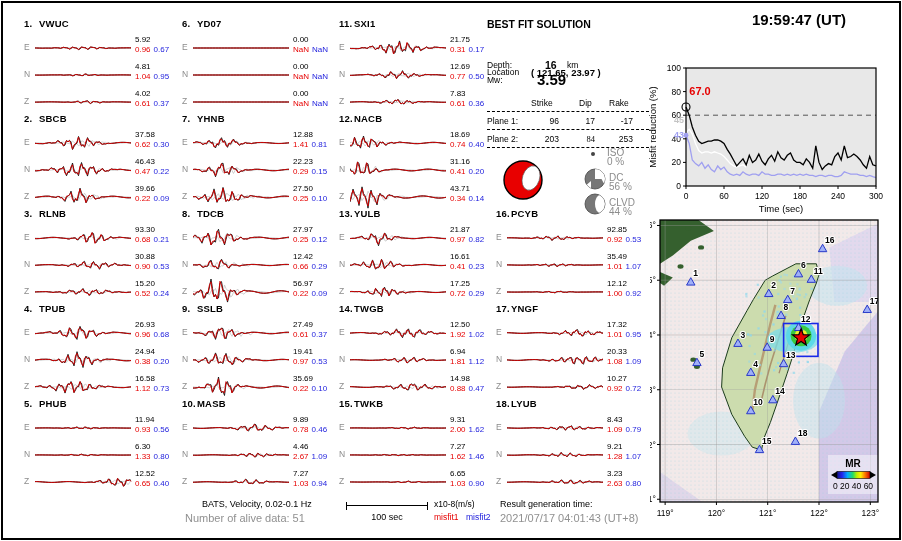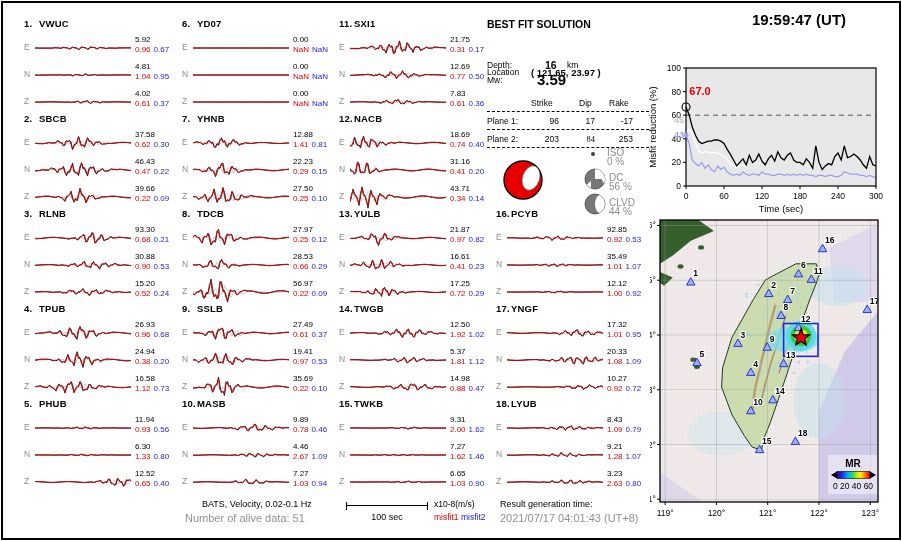--- a/index.html
+++ b/index.html
@@ -347,21 +347,21 @@
     </div>
   </div>
       <div class="trace" style="top: 44px;">
     <span class="comp">N</span>
     <svg class="wave" width="98" height="26" viewBox="0 0 98 26">
           <path d="M0.0 12.89L1.5 13.17L3.0 12.69L4.5 12.65L6.0 12.24L7.5 12.15L9.0 13.71L10.5 13.83L12.0 13.15L13.5 13.14L15.0 11.65L16.5 12.48L18.0 15.03L19.5 14.19L21.0 13.84L22.5 12.82L24.0 10.30L25.5 12.95L27.0 15.04L28.5 13.77L30.0 14.08L31.5 11.34L33.0 9.67L34.5 13.41L36.0 14.08L37.5 13.84L39.0 14.00L40.5 10.75L42.0 11.06L43.5 13.80L45.0 13.70L46.5 14.42L48.0 13.74L49.5 11.64L51.0 12.69L52.5 13.63L54.0 13.59L55.5 14.09L57.0 13.12L58.5 12.34L60.0 12.89L61.5 12.93L63.0 13.03L64.5 13.10L66.0 12.58L67.5 12.49L69.0 12.66L70.5 12.70L72.0 12.86L73.5 12.90L75.0 12.86L76.5 12.97L78.0 13.08L79.5 13.17L81.0 13.26L82.5 13.29L84.0 13.30L85.5 13.31L87.0 13.28L88.5 13.24L90.0 13.18L91.5 13.09L93.0 13.00L94.5 12.91L96.0 12.83" fill="none" stroke="#c4c4c4" stroke-width="0.8"></path>
           <path d="M0.0 12.99L1.5 12.86L3.0 12.96L4.5 13.01L6.0 12.41L7.5 12.70L9.0 14.73L10.5 15.53L12.0 14.42L13.5 14.59L15.0 14.01L16.5 9.67L18.0 8.09L19.5 12.63L21.0 15.06L22.5 14.09L24.0 16.23L25.5 16.87L27.0 10.85L28.5 7.21L30.0 10.18L31.5 12.00L33.0 11.94L34.5 14.50L36.0 16.25L37.5 14.18L39.0 12.49L40.5 12.95L42.0 13.14L43.5 12.98L45.0 13.53L46.5 13.95L48.0 13.65L49.5 13.28L51.0 13.10L52.5 12.89L54.0 12.68L55.5 12.56L57.0 12.48L58.5 12.40L60.0 12.37L61.5 12.40L63.0 12.47L64.5 12.58L66.0 12.73L67.5 12.91L69.0 13.09L70.5 13.26L72.0 13.41L73.5 13.53L75.0 13.60L76.5 13.63L78.0 13.61L79.5 13.53L81.0 13.42L82.5 13.27L84.0 13.10L85.5 12.92L87.0 12.75L88.5 12.59L90.0 12.48L91.5 12.40L93.0 12.37L94.5 12.39L96.0 12.46" fill="none" stroke="#111" stroke-width="0.9"></path>
           <path d="M0.0 12.89L1.5 12.81L3.0 12.97L4.5 12.88L6.0 12.46L7.5 13.27L9.0 14.96L10.5 14.91L12.0 14.01L13.5 14.35L15.0 12.84L16.5 9.15L18.0 9.84L19.5 14.17L21.0 14.83L22.5 14.27L24.0 16.46L25.5 14.96L27.0 9.13L28.5 8.15L30.0 11.44L31.5 12.19L33.0 12.63L34.5 15.25L36.0 15.59L37.5 13.20L39.0 12.37L40.5 13.02L42.0 13.01L43.5 13.07L45.0 13.71L46.5 13.89L48.0 13.50L49.5 13.22L51.0 13.08L52.5 12.88L54.0 12.71L55.5 12.63L57.0 12.55L58.5 12.48L60.0 12.45L61.5 12.47L63.0 12.53L64.5 12.63L66.0 12.77L67.5 12.92L69.0 13.08L70.5 13.23L72.0 13.36L73.5 13.46L75.0 13.53L76.5 13.55L78.0 13.53L79.5 13.47L81.0 13.37L82.5 13.24L84.0 13.09L85.5 12.93L87.0 12.78L88.5 12.64L90.0 12.54L91.5 12.47L93.0 12.45L94.5 12.47L96.0 12.53" fill="none" stroke="#cc0000" stroke-width="1"></path>
         </svg>
     <div class="nums">
-      <div class="val">28.53</div>
+      <div class="val">12.42</div>
       <div class="mis"><span class="m1">0.66</span><span class="m2">0.29</span></div>
     </div>
   </div>
       <div class="trace" style="top: 71px;">
     <span class="comp">Z</span>
     <svg class="wave" width="98" height="26" viewBox="0 0 98 26">
           <path d="M0.0 12.48L1.5 12.63L3.0 13.10L4.5 13.10L6.0 12.85L7.5 13.12L9.0 12.61L10.5 12.75L12.0 14.49L13.5 14.42L15.0 14.92L16.5 15.71L18.0 12.00L19.5 10.78L21.0 11.64L22.5 9.54L24.0 13.75L25.5 17.60L27.0 14.27L28.5 15.35L30.0 12.66L31.5 5.98L33.0 9.46L34.5 11.33L36.0 11.62L37.5 18.03L39.0 16.98L40.5 13.22L42.0 14.02L43.5 10.98L45.0 10.34L46.5 13.82L48.0 13.86L49.5 14.40L51.0 15.23L52.5 13.40L54.0 12.68L55.5 12.68L57.0 12.10L58.5 12.39L60.0 12.66L61.5 12.44L63.0 12.47L64.5 12.44L66.0 12.38L67.5 12.53L69.0 12.70L70.5 12.88L72.0 13.10L73.5 13.28L75.0 13.44L76.5 13.56L78.0 13.64L79.5 13.66L81.0 13.64L82.5 13.56L84.0 13.44L85.5 13.28L87.0 13.10L88.5 12.91L90.0 12.73L91.5 12.57L93.0 12.44L94.5 12.36L96.0 12.34" fill="none" stroke="#c4c4c4" stroke-width="0.8"></path>
           <path d="M0.0 14.65L1.5 16.09L3.0 14.27L4.5 12.85L6.0 13.19L7.5 10.75L9.0 11.76L10.5 18.94L12.0 18.75L13.5 14.06L15.0 14.60L16.5 7.99L18.0 -0.11L19.5 9.35L21.0 17.93L22.5 15.41L24.0 19.91L25.5 18.95L27.0 4.12L28.5 2.63L30.0 11.31L31.5 11.60L33.0 16.08L34.5 23.09L36.0 17.25L37.5 10.98L39.0 12.44L40.5 11.72L42.0 11.47L43.5 15.24L45.0 15.76L46.5 13.44L48.0 12.80L49.5 12.15L51.0 11.12L52.5 11.40L54.0 11.90L55.5 11.82L57.0 11.89L58.5 12.11L60.0 12.25L61.5 12.55L63.0 12.98L64.5 13.37L66.0 13.71L67.5 14.01L69.0 14.21L70.5 14.31L72.0 14.32L73.5 14.21L75.0 14.01L76.5 13.73L78.0 13.39L79.5 13.01L81.0 12.64L82.5 12.29L84.0 12.01L85.5 11.80L87.0 11.69L88.5 11.68L90.0 11.78L91.5 11.98L93.0 12.26L94.5 12.60L96.0 12.98" fill="none" stroke="#111" stroke-width="0.9"></path>
           <path d="M0.0 14.84L1.5 15.33L3.0 13.39L4.5 12.93L6.0 12.90L7.5 10.93L9.0 13.89L10.5 19.27L12.0 16.54L13.5 13.48L15.0 13.47L16.5 5.75L18.0 2.78L19.5 13.72L21.0 17.53L22.5 15.41L24.0 19.89L25.5 14.30L27.0 2.27L28.5 6.07L30.0 12.61L31.5 12.32L33.0 18.29L34.5 21.60L36.0 14.09L37.5 10.79L39.0 12.61L40.5 11.46L42.0 12.63L43.5 15.92L45.0 15.07L46.5 13.09L48.0 12.78L49.5 11.96L51.0 11.30L52.5 11.82L54.0 12.10L55.5 11.94L57.0 12.05L58.5 12.18L60.0 12.30L61.5 12.61L63.0 12.99L64.5 13.32L66.0 13.63L67.5 13.89L69.0 14.06L70.5 14.15L72.0 14.16L73.5 14.07L75.0 13.89L76.5 13.64L78.0 13.34L79.5 13.01L81.0 12.68L82.5 12.38L84.0 12.12L85.5 11.94L87.0 11.84L88.5 11.84L90.0 11.93L91.5 12.10L93.0 12.35L94.5 12.65L96.0 12.98" fill="none" stroke="#cc0000" stroke-width="1"></path>
         </svg>
@@ -593,21 +593,21 @@
     </div>
   </div>
       <div class="trace" style="top: 44px;">
     <span class="comp">N</span>
     <svg class="wave" width="98" height="26" viewBox="0 0 98 26">
           <path d="M0.0 13.13L1.5 13.09L3.0 13.04L4.5 12.99L6.0 12.94L7.5 12.90L9.0 12.86L10.5 12.84L12.0 12.83L13.5 12.83L15.0 12.84L16.5 12.87L18.0 12.91L19.5 12.96L21.0 13.01L22.5 13.06L24.0 13.10L25.5 13.14L27.0 13.16L28.5 13.17L30.0 13.17L31.5 13.16L33.0 13.14L34.5 13.13L36.0 13.06L37.5 12.94L39.0 12.88L40.5 12.87L42.0 12.81L43.5 12.91L45.0 13.17L46.5 13.03L48.0 12.61L49.5 12.61L51.0 12.62L52.5 12.37L54.0 13.04L55.5 14.21L57.0 13.91L58.5 12.97L60.0 12.99L61.5 12.54L63.0 11.63L64.5 12.73L66.0 14.48L67.5 14.13L69.0 13.33L70.5 13.39L72.0 12.57L73.5 11.55L75.0 12.27L76.5 13.34L78.0 13.24L79.5 13.09L81.0 13.23L82.5 12.86L84.0 12.49L85.5 12.74L87.0 13.04L88.5 13.08L90.0 13.15L91.5 13.23L93.0 13.18L94.5 13.13L96.0 13.15" fill="none" stroke="#c4c4c4" stroke-width="0.8"></path>
           <path d="M0.0 12.76L1.5 12.70L3.0 12.66L4.5 12.65L6.0 12.67L7.5 12.71L9.0 12.78L10.5 12.87L12.0 12.96L13.5 13.06L15.0 13.15L16.5 13.23L18.0 13.31L19.5 13.35L21.0 13.35L22.5 13.34L24.0 13.27L25.5 13.16L27.0 13.14L28.5 13.16L30.0 13.00L31.5 12.87L33.0 12.73L34.5 12.30L36.0 12.35L37.5 13.17L39.0 13.26L40.5 12.82L42.0 12.89L43.5 11.99L45.0 11.24L46.5 13.53L48.0 15.26L49.5 13.94L51.0 13.52L52.5 12.83L54.0 10.34L55.5 11.99L57.0 16.01L58.5 15.23L60.0 13.33L61.5 13.17L63.0 11.04L64.5 10.42L66.0 13.71L67.5 14.74L69.0 13.08L70.5 12.74L72.0 12.29L73.5 11.48L75.0 12.49L76.5 13.62L78.0 13.32L79.5 13.06L81.0 13.14L82.5 13.01L84.0 13.11L85.5 13.42L87.0 13.46L88.5 13.35L90.0 13.30L91.5 13.21L93.0 13.12L94.5 13.05L96.0 12.96" fill="none" stroke="#111" stroke-width="0.9"></path>
           <path d="M0.0 12.79L1.5 12.73L3.0 12.70L4.5 12.69L6.0 12.71L7.5 12.75L9.0 12.81L10.5 12.88L12.0 12.97L13.5 13.05L15.0 13.13L16.5 13.21L18.0 13.27L19.5 13.30L21.0 13.31L22.5 13.29L24.0 13.22L25.5 13.15L27.0 13.16L28.5 13.13L30.0 12.98L31.5 12.88L33.0 12.70L34.5 12.35L36.0 12.64L37.5 13.26L39.0 13.06L40.5 12.79L42.0 12.77L43.5 11.78L45.0 11.83L46.5 14.16L48.0 14.76L49.5 13.46L51.0 13.40L52.5 12.20L54.0 10.60L55.5 13.35L57.0 16.00L58.5 14.30L60.0 13.17L61.5 12.78L63.0 10.73L64.5 11.43L66.0 14.41L67.5 14.23L69.0 12.81L70.5 12.72L72.0 12.05L73.5 11.70L75.0 12.96L76.5 13.59L78.0 13.14L79.5 13.04L81.0 13.07L82.5 12.96L84.0 13.16L85.5 13.42L87.0 13.38L88.5 13.30L90.0 13.26L91.5 13.18L93.0 13.11L94.5 13.05L96.0 12.97" fill="none" stroke="#cc0000" stroke-width="1"></path>
         </svg>
     <div class="nums">
-      <div class="val">5.37</div>
+      <div class="val">6.94</div>
       <div class="mis"><span class="m1">1.81</span><span class="m2">1.12</span></div>
     </div>
   </div>
       <div class="trace" style="top: 71px;">
     <span class="comp">Z</span>
     <svg class="wave" width="98" height="26" viewBox="0 0 98 26">
           <path d="M0.0 12.96L1.5 12.90L3.0 12.86L4.5 12.82L6.0 12.79L7.5 12.79L9.0 12.80L10.5 12.83L12.0 12.87L13.5 12.92L15.0 12.97L16.5 13.04L18.0 13.10L19.5 13.15L21.0 13.19L22.5 13.18L24.0 13.18L25.5 13.22L27.0 13.19L28.5 13.20L30.0 13.09L31.5 12.88L33.0 12.92L34.5 12.97L36.0 12.95L37.5 13.05L39.0 12.63L40.5 12.40L42.0 12.85L43.5 12.92L45.0 13.29L46.5 13.29L48.0 12.22L49.5 12.54L51.0 13.25L52.5 13.40L54.0 14.29L55.5 13.15L57.0 11.75L58.5 12.97L60.0 13.27L61.5 14.02L63.0 14.58L64.5 11.88L66.0 11.53L67.5 12.91L69.0 12.96L70.5 14.53L72.0 13.57L73.5 11.02L75.0 12.09L76.5 12.71L78.0 13.37L79.5 14.61L81.0 12.64L82.5 11.77L84.0 12.87L85.5 12.97L87.0 14.01L88.5 14.03L90.0 12.55L91.5 12.73L93.0 13.04L94.5 13.15L96.0 13.70" fill="none" stroke="#c4c4c4" stroke-width="0.8"></path>
           <path d="M0.0 12.59L1.5 12.62L3.0 12.69L4.5 12.79L6.0 12.90L7.5 13.02L9.0 13.14L10.5 13.24L12.0 13.31L13.5 13.38L15.0 13.40L16.5 13.39L18.0 13.40L19.5 13.39L21.0 13.25L22.5 13.12L24.0 13.01L25.5 12.69L27.0 12.49L28.5 12.70L30.0 12.74L31.5 12.72L33.0 13.16L34.5 13.04L36.0 12.14L37.5 12.15L39.0 12.47L40.5 12.08L42.0 13.20L43.5 15.12L45.0 14.49L46.5 13.59L48.0 13.92L49.5 11.87L51.0 10.10L52.5 12.72L54.0 14.39L55.5 13.81L57.0 15.83L58.5 15.90L60.0 11.27L61.5 9.93L63.0 11.35L64.5 10.19L66.0 11.64L67.5 15.95L69.0 15.44L70.5 13.15L72.0 13.58L73.5 12.11L75.0 9.99L76.5 12.02L78.0 14.09L79.5 13.78L81.0 14.53L82.5 14.99L84.0 13.25L85.5 12.35L87.0 12.83L88.5 12.63L90.0 12.63L91.5 13.32L93.0 13.28L94.5 12.77L96.0 12.68" fill="none" stroke="#111" stroke-width="0.9"></path>
           <path d="M0.0 12.64L1.5 12.67L3.0 12.73L4.5 12.81L6.0 12.91L7.5 13.02L9.0 13.12L10.5 13.21L12.0 13.27L13.5 13.33L15.0 13.35L16.5 13.35L18.0 13.37L19.5 13.34L21.0 13.20L22.5 13.11L24.0 12.97L25.5 12.68L27.0 12.63L28.5 12.81L30.0 12.77L31.5 12.83L33.0 13.16L34.5 12.75L36.0 12.09L37.5 12.37L39.0 12.48L40.5 12.34L42.0 13.79L43.5 14.91L45.0 13.83L46.5 13.45L48.0 13.43L49.5 11.26L51.0 10.93L52.5 13.72L54.0 14.27L55.5 14.07L57.0 15.91L58.5 14.37L60.0 10.40L61.5 10.64L63.0 11.54L64.5 10.62L66.0 13.17L67.5 16.15L69.0 14.33L70.5 12.88L72.0 13.25L73.5 11.32L75.0 10.47L76.5 13.01L78.0 14.13L79.5 13.79L81.0 14.66L82.5 14.40L84.0 12.70L85.5 12.46L87.0 12.90L88.5 12.64L90.0 12.90L91.5 13.45L93.0 13.15L94.5 12.74L96.0 12.71" fill="none" stroke="#cc0000" stroke-width="1"></path>
         </svg>
@@ -1131,16 +1131,16 @@
     <text x="6" y="16.475728155339883" font-size="8.5" fill="#000" text-anchor="end">26°</text>
   </svg>
 
 <div class="abs f-black" style="left:202px;top:499px;">BATS, Velocity, 0.02-0.1 Hz</div>
 <div class="abs f-gray" style="left:185px;top:512px;">Number of alive data: 51</div>
 <div id="scalebar" class="abs"></div>
 <div class="abs f-black" style="left:346px;top:512px;width:82px;text-align:center;">100 sec</div>
 <div class="abs f-black f-small" style="left:434px;top:499px;">x10-8(m/s)</div>
 <div class="abs f-small" style="left:434px;top:512px;white-space:nowrap;">
   <span style="color:#e60000;">misfit1</span>
-  <span style="color:#2222dd;">misfit2</span>
+  <span style="color:#2222dd;margin-left:5px;">misfit2</span>
 </div>
 <div class="abs f-black" style="left:500px;top:499px;">Result generation time:</div>
 <div class="abs f-gray" style="left:500px;top:512px;">2021/07/17 04:01:43 (UT+8)</div>
 
 </body></html>

